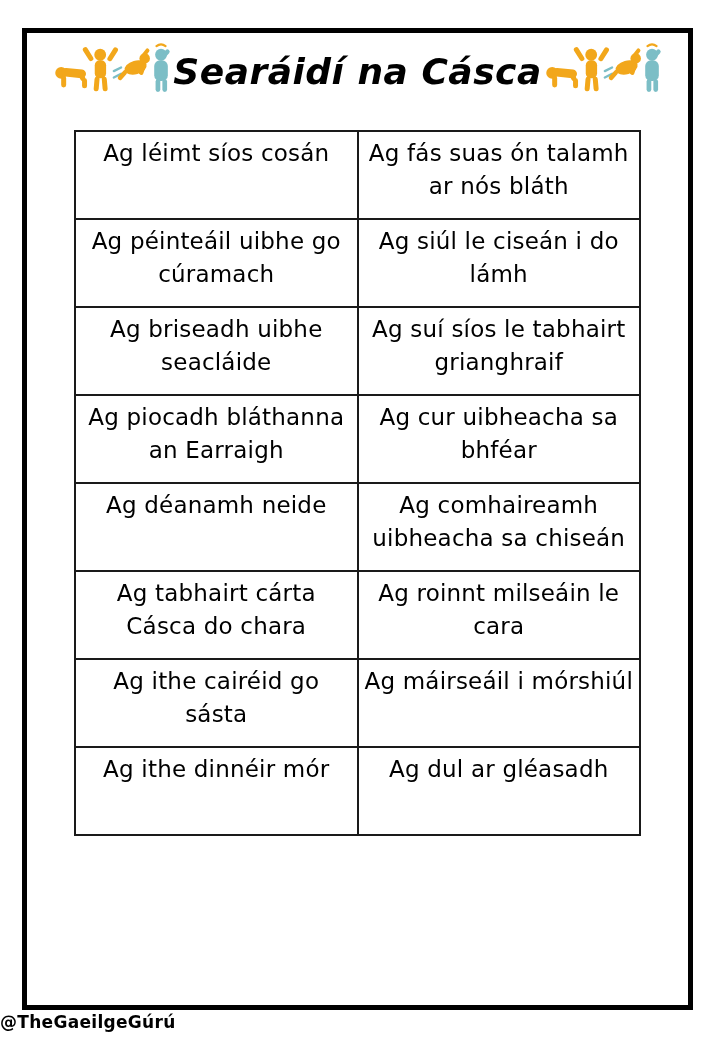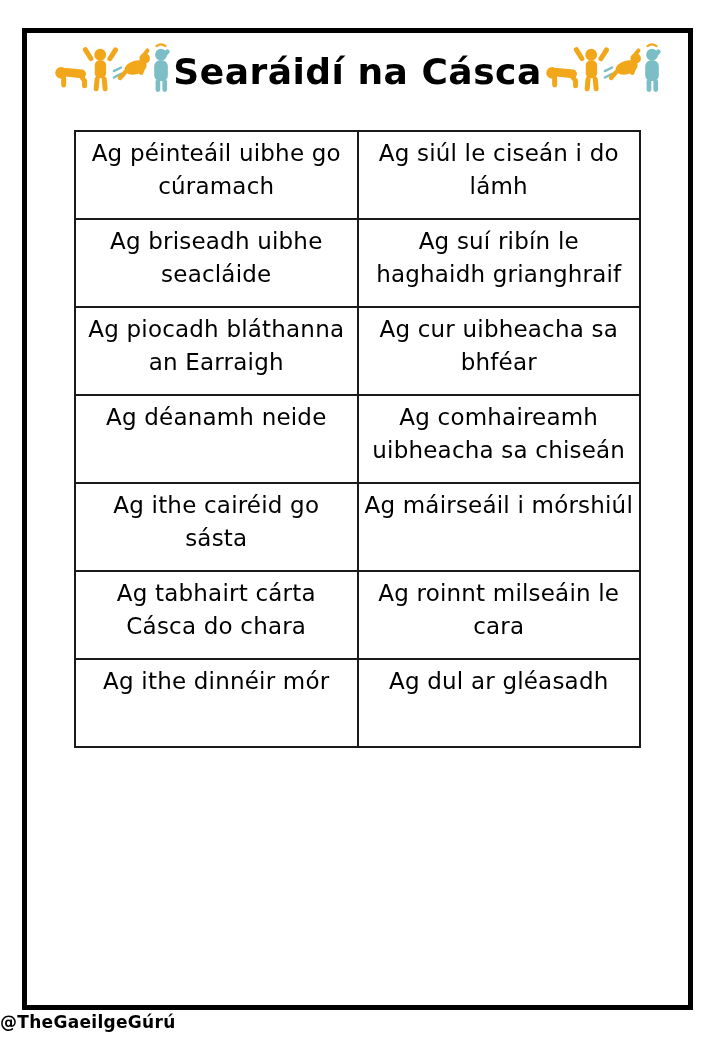--- a/index.html
+++ b/index.html
@@ -14,20 +14,21 @@
     left: 22px; top: 28px;
     width: 671px; height: 982px;
     border: 5px solid var(--border-color, #000);
     background: #fff;
   }
   .header-row {
     margin-top: 8px;
     display: flex;
     align-items: center;
     justify-content: center;
+    font-style: italic;
   }
   .fig-group { width: 118px; height: 62px; flex: 0 0 auto; }
   .page-title {
     font-size: 36px;
     font-weight: bold;
     letter-spacing: 0.5px;
     white-space: nowrap;
     line-height: 1.1;
     padding: 0 2px;
   }
@@ -120,42 +121,46 @@
     <h1 class="page-title">Searáidí na Cásca</h1>
     <svg class="fig-group" viewBox="0 0 130 64">
       <use href="#charades-figures"></use>
     </svg>
   </div>
 
 
   <table class="charades">
     <tbody>
         <tr>
+          <td>Ag léimt síos cosán</td>
+          <td>Ag fás suas ón talamh ar nós bláth</td>
+        </tr>
+        <tr>
           <td>Ag péinteáil uibhe go cúramach</td>
           <td>Ag siúl le ciseán i do lámh</td>
         </tr>
         <tr>
           <td>Ag briseadh uibhe seacláide</td>
-          <td>Ag suí ribín le haghaidh grianghraif</td>
+          <td>Ag suí síos le tabhairt grianghraif</td>
         </tr>
         <tr>
           <td>Ag piocadh bláthanna an Earraigh</td>
           <td>Ag cur uibheacha sa bhféar</td>
         </tr>
         <tr>
           <td>Ag déanamh neide</td>
           <td>Ag comhaireamh uibheacha sa chiseán</td>
         </tr>
         <tr>
+          <td>Ag tabhairt cárta Cásca do chara</td>
+          <td>Ag roinnt milseáin le cara</td>
+        </tr>
+        <tr>
           <td>Ag ithe cairéid go sásta</td>
           <td>Ag máirseáil i mórshiúl</td>
-        </tr>
-        <tr>
-          <td>Ag tabhairt cárta Cásca do chara</td>
-          <td>Ag roinnt milseáin le cara</td>
         </tr>
         <tr>
           <td>Ag ithe dinnéir mór</td>
           <td>Ag dul ar gléasadh</td>
         </tr>
       </tbody>
   </table>
 
 </div>
 

